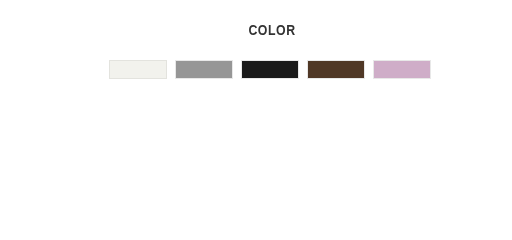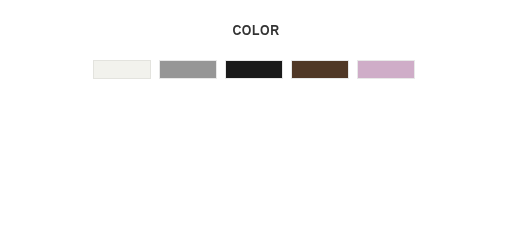--- a/index.html
+++ b/index.html
@@ -9,21 +9,21 @@
   body {
     width: 512px;
     height: 165px;
     background: #ffffff;
     font-family: "Liberation Sans", sans-serif;
     overflow: hidden;
   }
 
   .color-widget {
     position: absolute;
-    left: 0;
+    left: 16px;
     top: 0;
     width: 452px;
     height: 165px;
     background: #ffffff;
   }
 
   .widget-title {
     position: absolute;
     left: 0;
     top: 21px;

